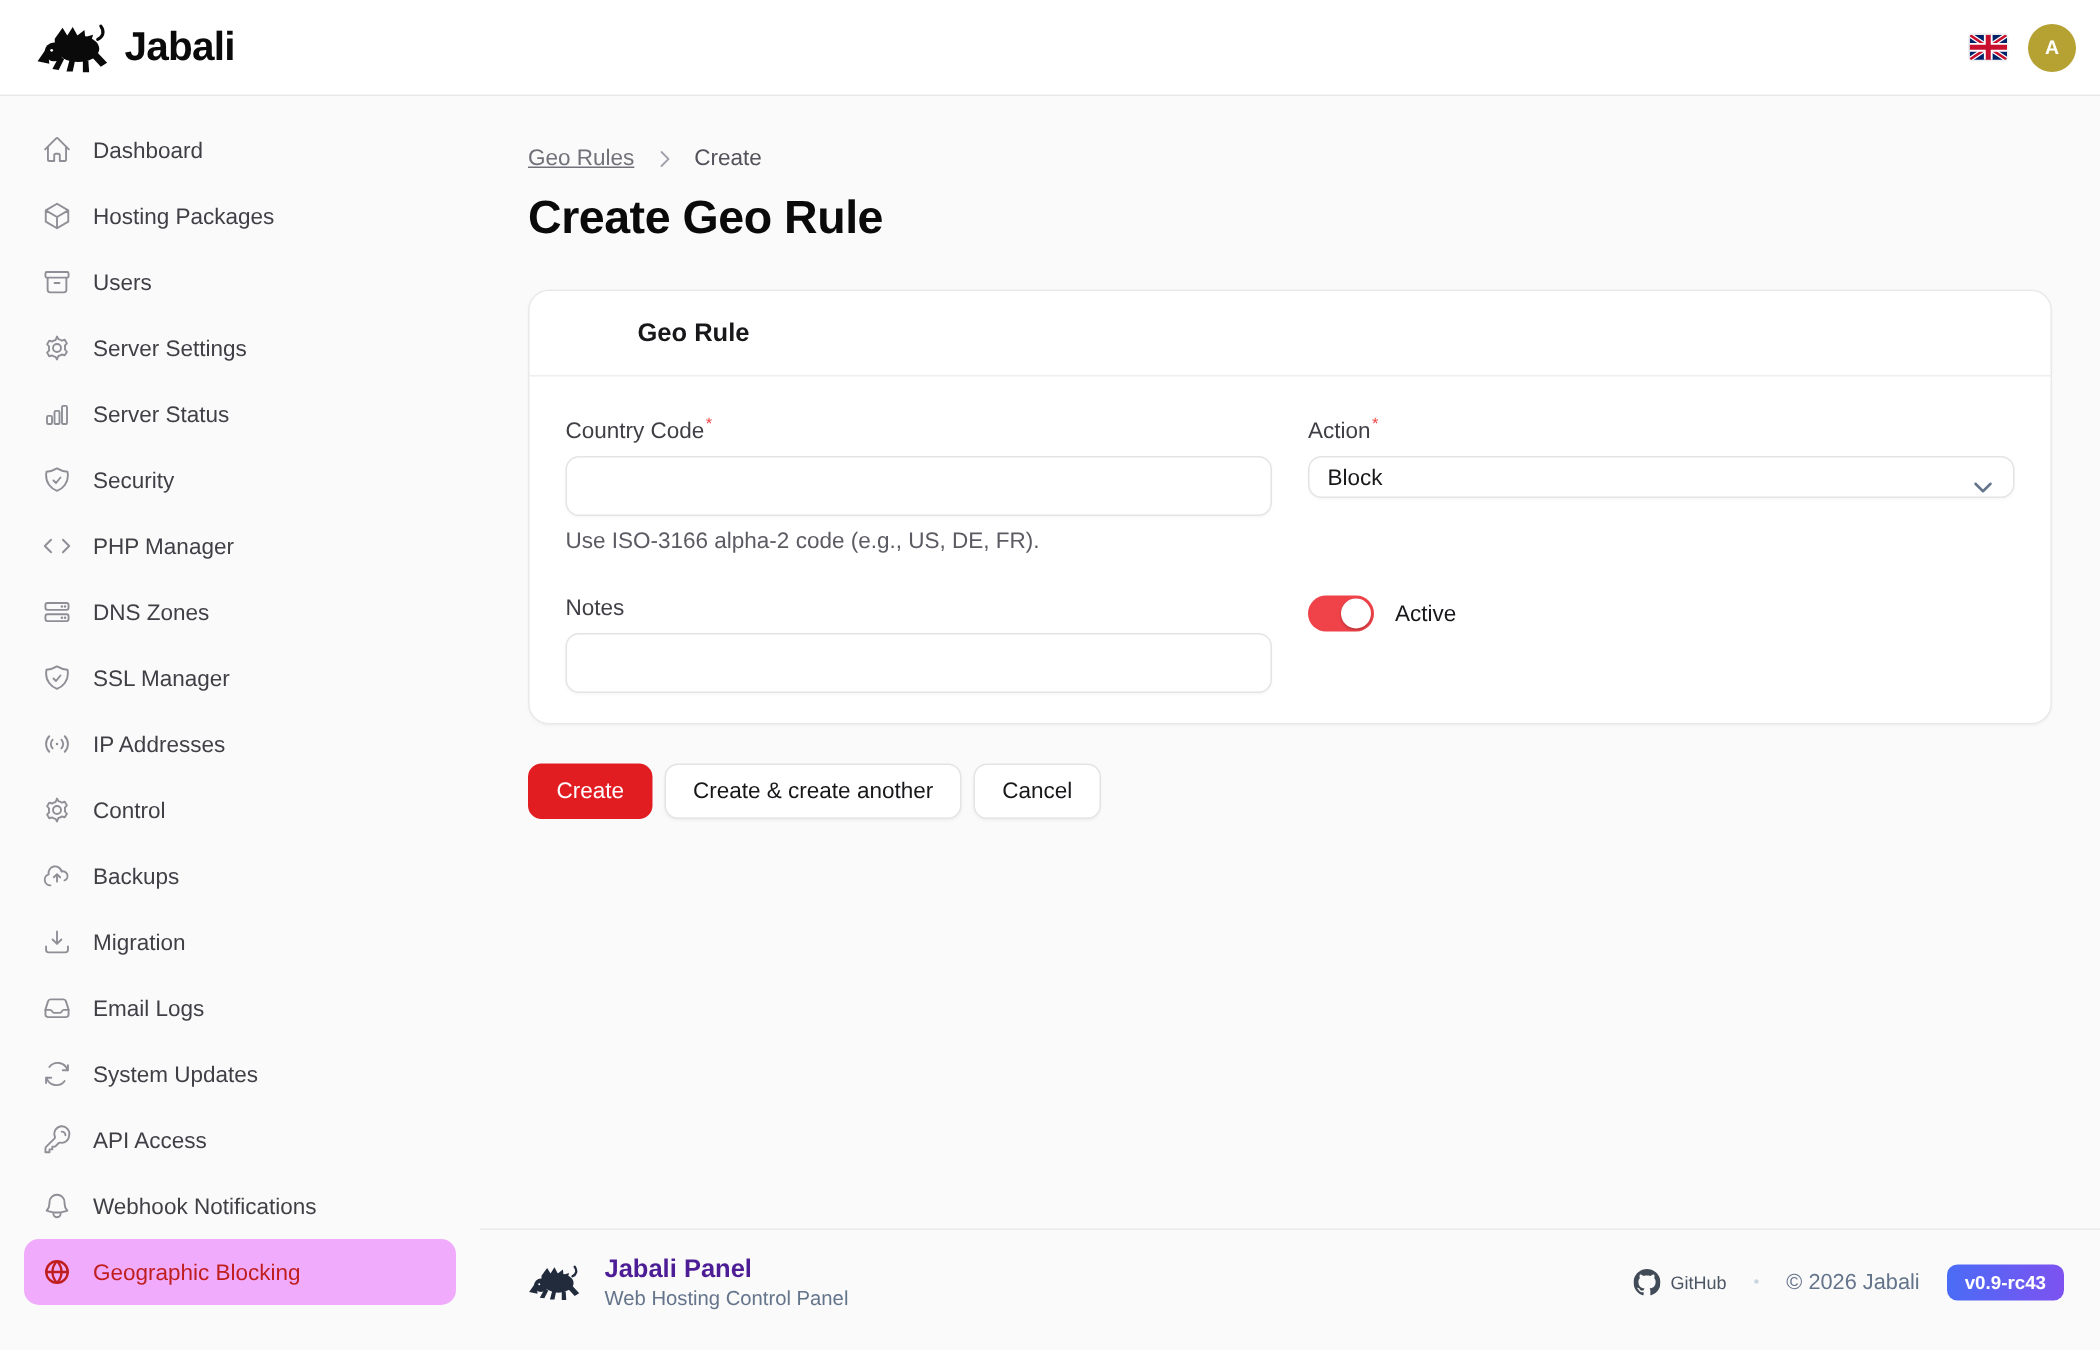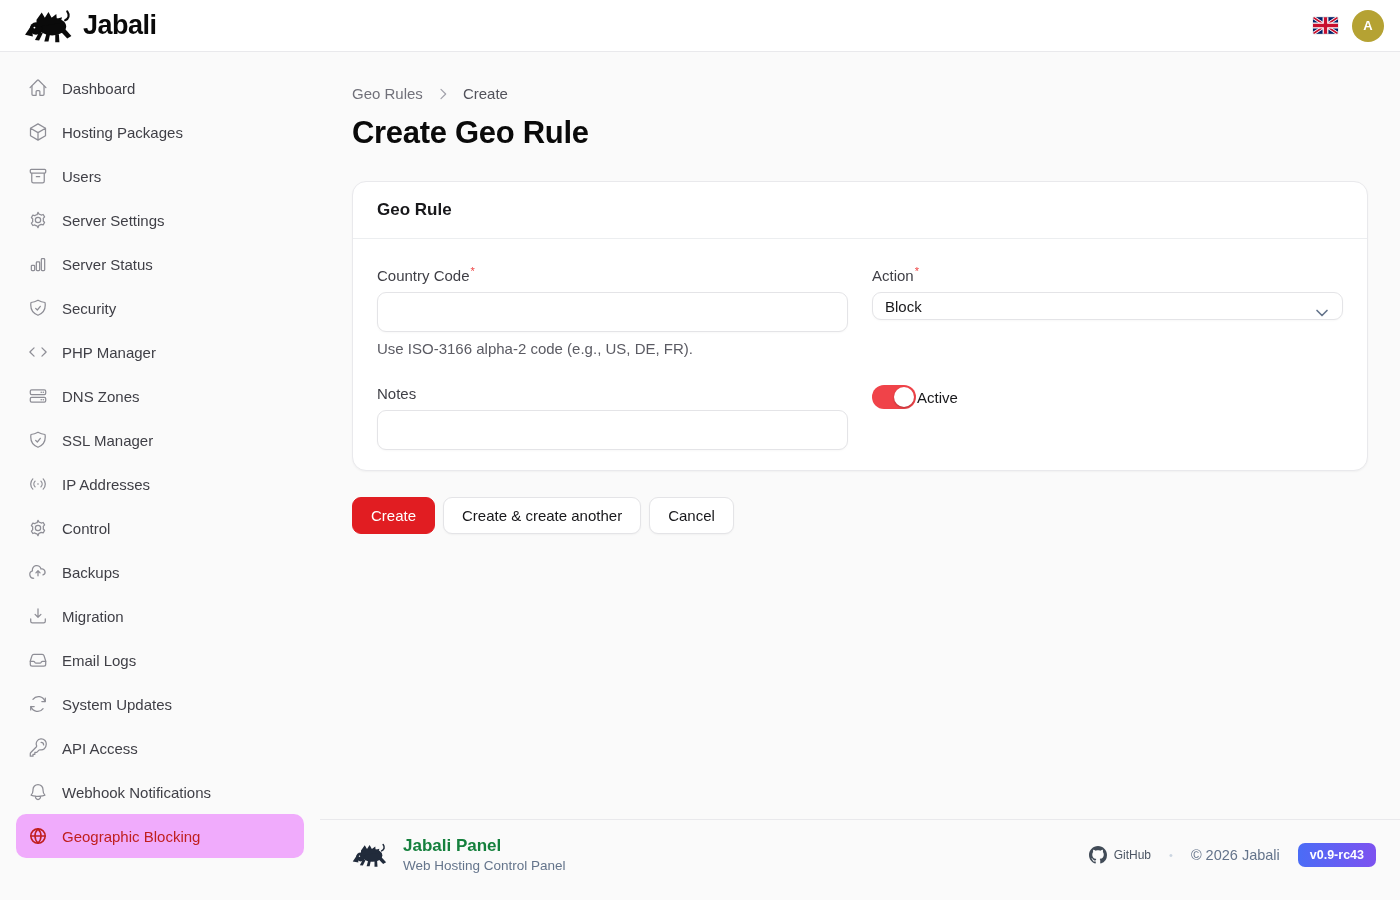--- a/index.html
+++ b/index.html
@@ -7,21 +7,21 @@
   body {
     width:1400px; height:900px; overflow:hidden;
     background:#fafafa; color:#18181b;
     font-family:"Liberation Sans","DejaVu Sans",sans-serif;
     position:relative;
     --accent:#e11d22; --toggle-red:#f04349; --active-red:#c01f1f;
     --badge-start:#4a6cf6; --badge-end:#7d52f0; --avatar-gold:#b5a233;
   }
 
   
-  .header{height:52px;background:#fff;border-bottom:1px solid #e9e9ec;
+  .header{height:64px;background:#fff;border-bottom:1px solid #e9e9ec;
     display:flex;align-items:center;justify-content:space-between;padding:0 16px 0 24px;}
   .brand{display:flex;align-items:center;gap:9px;cursor:pointer;}
   .brand .boar-icon{width:50px;height:34px;color:#0a0a0a;display:block;}
   .boar-icon svg{width:100%;height:100%;display:block;}
   .brand-name{font-size:27px;font-weight:800;letter-spacing:-0.5px;color:#0a0a0a;}
   .header-right{display:flex;align-items:center;gap:14px;}
   .flag-btn{width:25px;height:17px;border-radius:2px;overflow:hidden;display:block;cursor:pointer;
     box-shadow:0 0 0 1px rgba(0,0,0,.06);}
   .flag-btn svg{display:block;width:100%;height:100%;}
   .avatar{width:32px;height:32px;border-radius:50%;background:var(--avatar-gold);color:#fff;
@@ -35,43 +35,43 @@
   .nav-icon{width:20px;height:20px;color:#8e8e96;flex:0 0 20px;}
   .nav-icon svg{width:20px;height:20px;display:block;}
   .nav-item.active{background:#f0abfc;color:var(--active-red);}
   .nav-item.active .nav-icon{color:var(--active-red);}
   .nav-item.active .nav-icon svg{stroke-width:1.9;}
 
   .main{flex:1;padding:34px 32px 0;}
 
   
   .breadcrumb{display:flex;align-items:center;gap:12px;font-size:15px;line-height:16px;}
-  .crumb-link{color:#71717a;cursor:pointer;}
+  .crumb-link{color:#71717a;cursor:pointer;text-decoration:underline;}
   .crumb-sep{display:flex;color:#a1a1aa;}
   .crumb-current{color:#52525b;}
   .page-title{font-size:31px;line-height:36px;font-weight:800;letter-spacing:-0.3px;
     color:#0a0a0a;margin:13px 0 0;}
 
   
   .card{margin-top:30px;background:#fff;border:1px solid #e9e9ec;border-radius:14px;
     box-shadow:0 1px 2px rgba(0,0,0,.04);}
   .card-header{padding:18px 24px;border-bottom:1px solid #eceef0;}
-  .card-title{font-size:17px;font-weight:700;color:#18181b;}
+  .card-title{font-size:17px;font-weight:700;color:#18181b;margin-left:48px;}
   .card-body{padding:24px 24px 20px;display:grid;grid-template-columns:1fr 1fr;gap:28px 24px;}
   .field-label{display:block;font-size:15px;line-height:17px;color:#3f3f46;margin-bottom:8px;}
   .req{color:#ef4444;font-size:11px;vertical-align:super;margin-left:1px;}
   .text-input{width:100%;height:40px;border:1px solid #e4e4e7;border-radius:9px;background:#fff;
     padding:0 12px;font-size:15px;font-family:inherit;color:#18181b;outline:none;
     box-shadow:0 1px 2px rgba(0,0,0,.03);}
   .helper{font-size:15px;line-height:17px;color:#5b5b63;margin-top:8px;}
   .select{position:relative;height:28px;border:1px solid #e4e4e7;border-radius:9px;background:#fff;
     display:flex;align-items:center;padding:0 34px 0 12px;font-size:15px;color:#18181b;cursor:pointer;
     box-shadow:0 1px 2px rgba(0,0,0,.03);}
   .select .chev{position:absolute;right:10px;top:10px;display:flex;}
-  .toggle-row{display:flex;align-items:center;gap:1px;align-self:start;}
+  .toggle-row{display:flex;align-items:center;gap:14px;align-self:start;}
   .toggle{width:44px;height:24px;border-radius:999px;background:#d4d4d8;position:relative;cursor:pointer;
     flex:0 0 44px;}
   .toggle.on{background:var(--toggle-red);}
   .toggle::after{content:"";position:absolute;width:20px;height:20px;border-radius:50%;background:#fff;
     top:2px;left:2px;box-shadow:0 1px 2px rgba(0,0,0,.25);}
   .toggle.on::after{left:auto;right:2px;}
   .toggle-label{font-size:15px;color:#18181b;}
 
   
   .btn-row{display:flex;gap:8px;margin-top:26px;}
@@ -79,21 +79,21 @@
     display:inline-flex;align-items:center;cursor:pointer;}
   .btn-primary{background:var(--accent);border:1px solid var(--accent);color:#fff;font-weight:500;}
   .btn-secondary{background:#fff;border:1px solid #e4e4e7;color:#18181b;
     box-shadow:0 1px 2px rgba(0,0,0,.04);}
 
   
   .footer{position:absolute;left:320px;right:0;top:819px;border-top:1px solid #e9e9ec;
     padding:16px 24px 0 32px;display:flex;align-items:center;justify-content:space-between;}
   .f-left{display:flex;align-items:center;gap:15px;}
   .f-left .boar-icon{width:36px;height:24px;color:#212b3b;}
-  .f-brand{font-size:17px;font-weight:700;color:#15803d;line-height:20px;}
+  .f-brand{font-size:17px;font-weight:700;color:#4c1d95;line-height:20px;}
   .f-tag{font-size:13.5px;color:#64748b;line-height:17px;margin-top:1px;}
   .f-right{display:flex;align-items:center;}
   .gh-link{display:flex;align-items:center;gap:7px;cursor:pointer;color:#4b5563;font-size:12px;}
   .dot-sep{color:#cbd5e1;font-size:11px;margin:0 18px;}
   .copyright{font-size:14.5px;color:#64748b;}
   .version-badge{margin-left:18px;padding:5px 12px;border-radius:7px;font-size:12.5px;font-weight:700;
     color:#fff;background:linear-gradient(90deg,var(--badge-start),var(--badge-end));}
 </style>
 </head>
 <body style="--accent: #e11d22; --toggle-red: #f04349; --active-red: #c01f1f; --badge-start: #4a6cf6; --badge-end: #7d52f0; --avatar-gold: #b5a233;">

